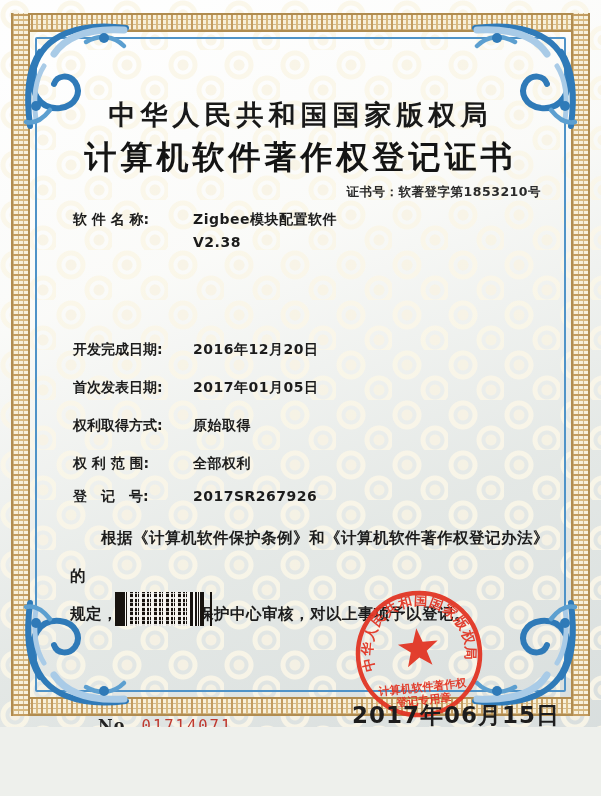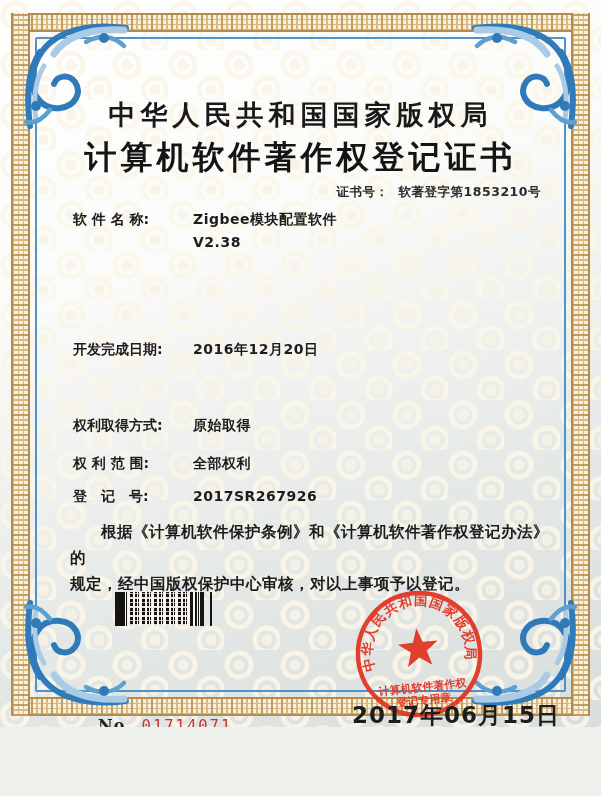--- a/index.html
+++ b/index.html
@@ -47,32 +47,32 @@
 
   
   .issuer { position:absolute; left:40px; right:40px; top:97px; text-align:center;
     font-family:"DejaVu Serif", serif; font-weight:bold; font-size:27px;
     letter-spacing:5px; color:#191919; }
   .cert-title { position:absolute; left:30px; right:30px; top:136px; text-align:center;
     font-family:"DejaVu Serif", serif; font-weight:bold; font-size:32px;
     letter-spacing:4px; color:#141414; }
   .certno { position:absolute; right:60px; top:184px; font-size:12.5px;
     font-weight:bold; color:#2a2a2a; letter-spacing:.5px; }
-  .certno .lbl { margin-right:10px; }
+  .certno .lbl { margin-right:0; }
 
   .row { position:absolute; left:73px; font-size:14px; color:#1c1c1c;
     font-weight:bold; white-space:nowrap; }
   .row .lbl { display:inline-block; width:120px; letter-spacing:0; }
   .row .val { letter-spacing:.5px; }
   .r0 { top:211px; } .r0b { top:234px; left:193px; }
   .r1 { top:279px; } .r2 { top:341px; } .r3 { top:379px; }
   .r4 { top:417px; } .r5 { top:455px; } .r6 { top:488px; }
 
   .statement { position:absolute; left:70px; right:52px; top:519px;
-    font-size:15.5px; font-weight:bold; color:#1c1c1c; line-height:26px;
+    font-size:15.5px; font-weight:bold; color:#1c1c1c; line-height:38px;
     letter-spacing:.5px; }
   .statement .line1 { display:block; text-indent:31px; }
   .statement .line2 { display:block; }
 
   
   .barcode { position:absolute; left:115px; top:592px; width:89px; height:34px;
     background-color:#f6f5f1;
     border-left:8px solid #17130f; border-right:4px solid #17130f;
     background-image:
       repeating-linear-gradient(90deg, #17130f 0 2px, rgba(0,0,0,0) 2px 3px, #17130f 3px 4px, rgba(0,0,0,0) 4px 7px, #17130f 7px 10px, rgba(0,0,0,0) 10px 12px);
@@ -165,20 +165,23 @@
   </div>
 
   <div class="row r0">
     <span class="lbl">软 件 名 称:</span><span class="val">Zigbee模块配置软件</span>
   </div>
   <div class="row r0b">
     <span class="val">V2.38</span>
   </div>
   <div class="row r2">
     <span class="lbl">开发完成日期:</span><span class="val">2016年12月20日</span>
+  </div>
+  <div class="row r3">
+    <span class="lbl">首次发表日期:</span><span class="val">2017年01月05日</span>
   </div>
   <div class="row r4">
     <span class="lbl">权利取得方式:</span><span class="val">原始取得</span>
   </div>
   <div class="row r5">
     <span class="lbl">权 利 范 围:</span><span class="val">全部权利</span>
   </div>
   <div class="row r6">
     <span class="lbl">登　记　号:</span><span class="val">2017SR267926</span>
   </div>

